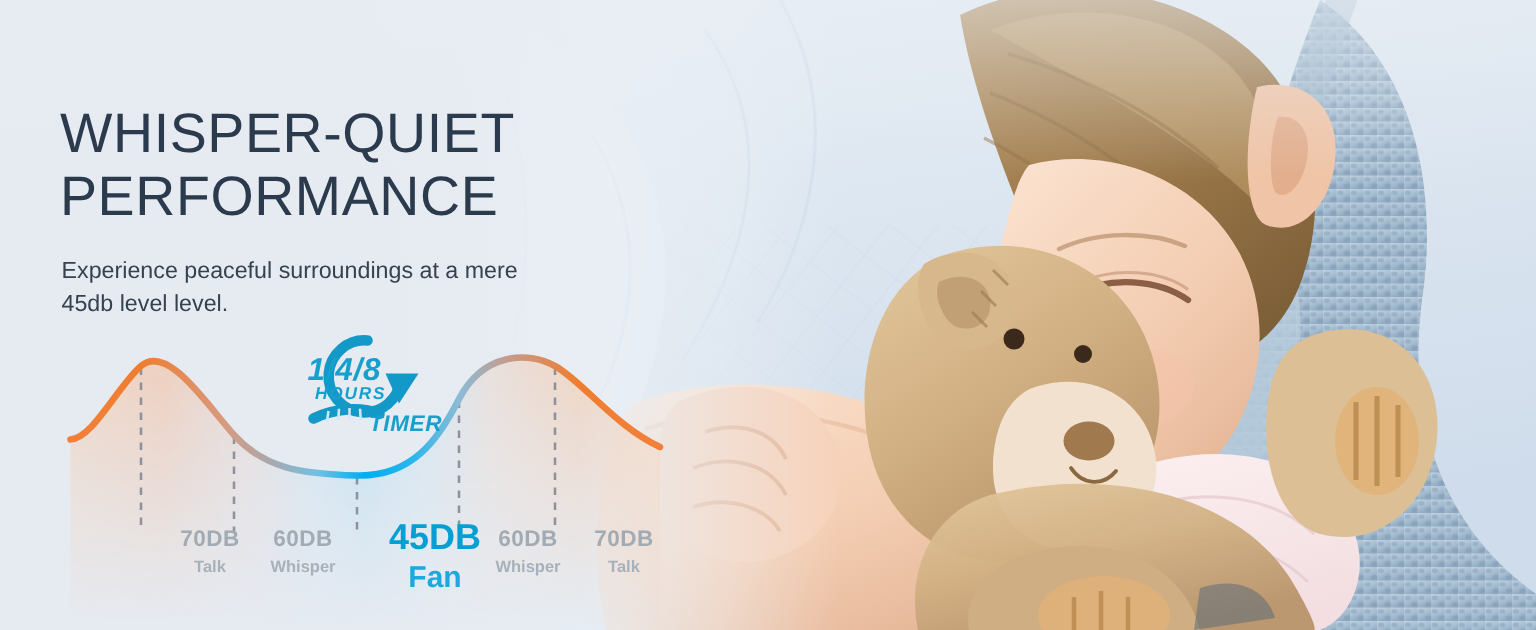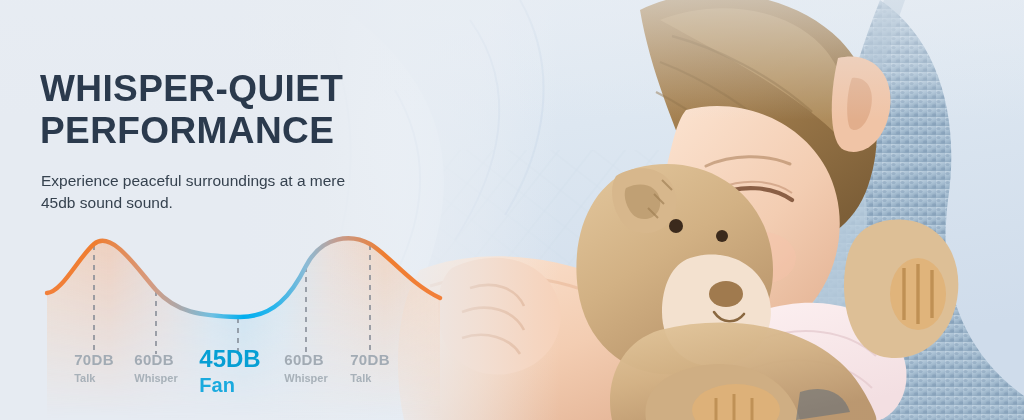--- a/index.html
+++ b/index.html
@@ -26,39 +26,39 @@
   }
   .top-wash{
     position:absolute; left:0; top:0; width:1024px; height:120px;
     background:linear-gradient(to bottom, rgba(232,237,243,0.55), rgba(232,237,243,0));
     pointer-events:none;
   }
 
   
   .headline {
     position:absolute; left:40px; top:68px; width:430px;
-    font-size:37px; font-weight:700; line-height:1.14;
+    font-size:37px; font-weight:400; line-height:1.14;
     letter-spacing:0.4px; color:#2b3a4d; white-space:pre-line;
   }
   .subtitle {
     position:absolute; left:41px; top:170px; width:390px;
     font-size:15.5px; line-height:1.42; color:#36424f; white-space:pre-line;
   }
 
   
   .chart { position:absolute; left:0; top:218px; width:470px; height:200px; }
   .chart svg { display:block; width:470px; height:200px; overflow:visible; }
 
   
   .badge { position:absolute; left:183px; top:219px; width:118px; height:76px; }
   .badge svg { display:block; width:118px; height:76px; }
 
   
   .labels { position:absolute; left:0; top:352px; width:470px; height:60px; }
-  .lab { position:absolute; transform:translateX(-50%); }
+  .lab { position:absolute; text-align:center; transform:translateX(-50%);margin-left:46px; }
   .lab .v { font-size:15px; font-weight:700; color:#a2abb4; letter-spacing:0.3px; line-height:1.1; }
   .lab .n { font-size:11px; color:#a8b1b9; margin-top:3px; line-height:1.1;font-weight:bold; }
   .lab.hl .v { font-size:24px; font-weight:700; color:#069fd4; letter-spacing:0px; }
   .lab.hl .n { font-size:20px; color:#1aaade; margin-top:2px; }
 </style>
 </head>
 <body>
 
 <div id="stage">
 
@@ -207,21 +207,21 @@
       <path d="M800 392 C824 384 844 392 850 412 L796 420 Z" fill="#5e6b78" opacity="0.55"></path>
     </svg>
   </div>
 
   <div class="left-wash"></div>
   <div class="top-wash"></div>
 
   <h1 class="headline">WHISPER-QUIET
 PERFORMANCE</h1>
   <p class="subtitle">Experience peaceful surroundings at a mere
-45db sound sound.</p>
+45db level level.</p>
 
   <div class="chart">
     <svg viewBox="0 0 470 200" aria-hidden="true">
       <defs>
         <linearGradient id="waveStroke" x1="0" y1="0" x2="1" y2="0">
           <stop offset="0.00" stop-color="#f2803a"></stop>
           <stop offset="0.12" stop-color="#ef7d30"></stop>
           <stop offset="0.26" stop-color="#d79a7e"></stop>
           <stop offset="0.34" stop-color="#a9a9ad"></stop>
           <stop offset="0.42" stop-color="#6fc0e2"></stop>
@@ -267,31 +267,51 @@
         <line x1="306" y1="49" x2="306" y2="136"></line>
         <line x1="370" y1="27" x2="370" y2="136"></line>
       </g>
 
       <path d="M47 75 C62 74 78 40 94 26 C112 11 138 52 156 72
                C176 94 200 98 238 99 C274 100 292 76 306 48
                C322 17 352 16 370 26 C388 36 410 66 440 80" fill="none" stroke="url(#waveStroke)" stroke-width="4.4" stroke-linecap="round" stroke-linejoin="round"></path>
     </svg>
   </div>
 
+  <div class="badge">
+    <svg viewBox="0 0 118 76" aria-hidden="true">
+      <g>
+        <path d="M62 8 A24 24 0 1 0 84 34" fill="none" stroke="#1399c8" stroke-width="7" stroke-linecap="round"></path>
+        <path d="M74 30 L96 30 L83 50 Z" fill="#1399c8"></path>
+      </g>
+      <text x="22" y="34" font-family="Liberation Sans, sans-serif" font-size="21" font-weight="700" font-style="italic" fill="#17a0cd" letter-spacing="0.5">1/4/8</text>
+      <text x="27" y="47" font-family="Liberation Sans, sans-serif" font-size="11.5" font-weight="700" font-style="italic" fill="#17a0cd" letter-spacing="1.2">HOURS</text>
+      <g>
+        <path d="M26 60 C40 53 58 52 70 57" fill="none" stroke="#1399c8" stroke-width="7" stroke-linecap="round"></path>
+        <g stroke="#cfe8f3" stroke-width="1.7">
+          <path d="M36 55 L35 62"></path>
+            <path d="M43 53.5 L42.5 61"></path>
+          <path d="M50 53 L50 60.5"></path>
+            <path d="M57 53.5 L57.5 61"></path>
+        </g>
+      </g>
+      <text x="63" y="68" font-family="Liberation Sans, sans-serif" font-size="15" font-weight="700" font-style="italic" fill="#17a0cd" letter-spacing="0.4">TIMER</text>
+    </svg>
+  </div>
 
   <div class="labels">
     <div class="lab" style="left:94px;top:0">
       <div class="v">70DB</div>
       <div class="n">Talk</div>
     </div>
     <div class="lab" style="left:156px;top:0">
       <div class="v">60DB</div>
       <div class="n">Whisper</div>
     </div>
-    <div class="lab hl" style="left:230px;top:-6px">
+    <div class="lab hl" style="left:244px;top:-6px">
       <div class="v">45DB</div>
       <div class="n">Fan</div>
     </div>
     <div class="lab" style="left:306px;top:0">
       <div class="v">60DB</div>
       <div class="n">Whisper</div>
     </div>
     <div class="lab" style="left:370px;top:0">
       <div class="v">70DB</div>
       <div class="n">Talk</div>

